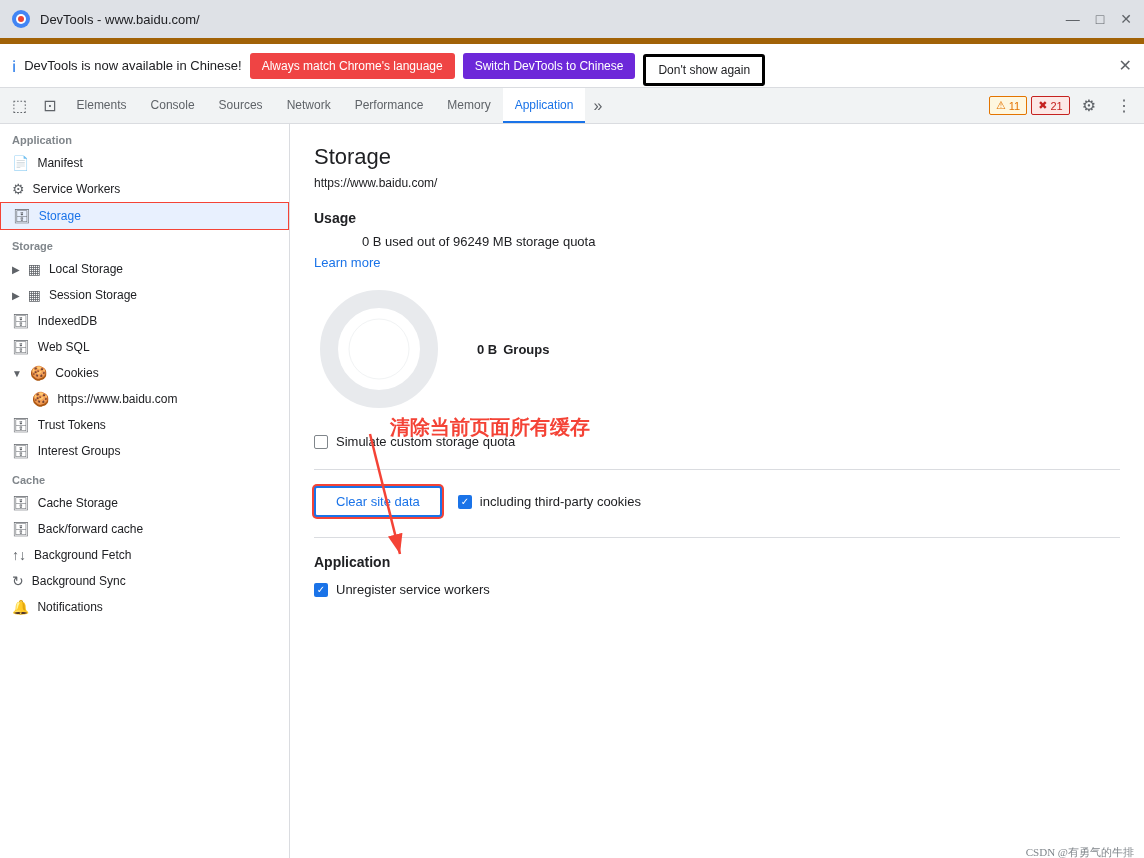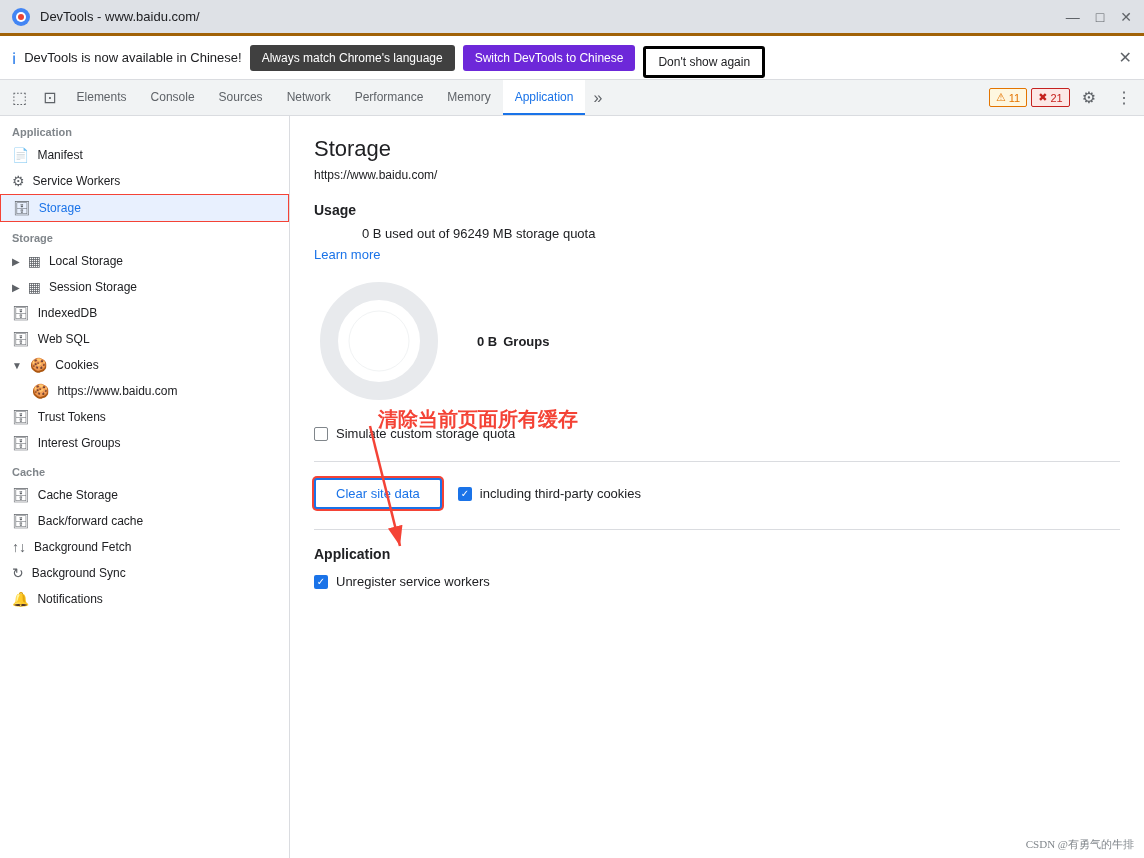--- a/index.html
+++ b/index.html
@@ -1,45 +1,45 @@
 <!DOCTYPE html>
 <html><head>
   <meta charset="utf-8">
   <style>
     * { box-sizing: border-box; margin: 0; padding: 0; }
     body { font-family: -apple-system, 'Segoe UI', Arial, sans-serif; font-size: 13px; background: #fff; overflow: hidden; width: 1144px; height: 858px; }
 
     
     .titlebar {
-      height: 36px;
+      height: 44px;
       background: #dee1e6;
       display: flex;
       align-items: center;
       padding: 0 12px;
       gap: 10px;
-      border-bottom: 3px solid #a16207;
+      border-bottom: 6px solid #a16207;
     }
     .titlebar-title { font-size: 13px; color: #202124; flex: 1; }
     .titlebar-controls { display: flex; gap: 16px; margin-left: auto; }
     .titlebar-btn { font-size: 14px; color: #5f6368; cursor: pointer; }
 
     
     .infobar {
       height: 44px;
       background: #fff;
       display: flex;
       align-items: center;
       padding: 0 12px;
       gap: 8px;
       border-bottom: 1px solid #dadce0;
     }
     .infobar-icon { color: #1a73e8; font-size: 16px; }
     .infobar-text { font-size: 13px; color: #202124; }
     .infobar-btn-blue {
-      background: #404040;
+      background: #ef4444;
       color: #fff;
       border: none;
       padding: 6px 12px;
       border-radius: 3px;
       font-size: 12px;
       cursor: pointer;
     }
     .infobar-btn-blue2 {
       background: #6d28d9;
       color: #fff;
@@ -481,21 +481,21 @@
       </div>
       <div class="chart-legend">
         <div class="chart-legend-item">
           <span class="chart-total">0 B</span>
           <span class="chart-total">Groups</span>
         </div>
       </div>
     </div>
 
     
-    <div style="position: absolute; top: 290px; left: 88px; pointer-events: none;">
+    <div style="position: absolute; top: 290px; left: 100px; pointer-events: none;">
       <span style="font-size: 20px; font-weight: bold; color: #f44336;">清除当前页面所有缓存</span>
     </div>
 
     
     <svg style="position: absolute; top: 290px; left: 30px; pointer-events: none;" width="200" height="220">
       <defs>
         <marker id="arrowhead" markerWidth="8" markerHeight="6" refX="8" refY="3" orient="auto">
           <polygon points="0 0, 8 3, 0 6" fill="#f44336"></polygon>
         </marker>
       </defs>

